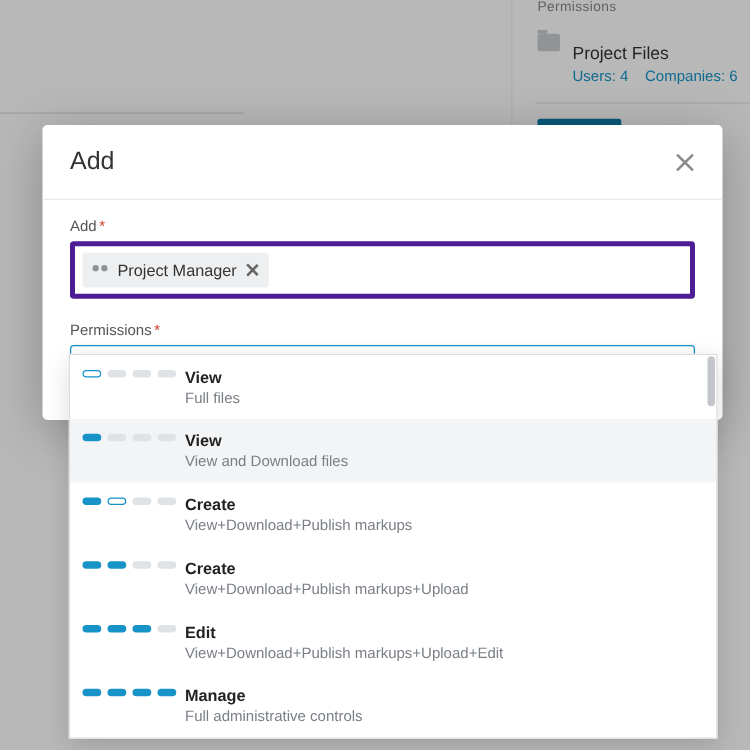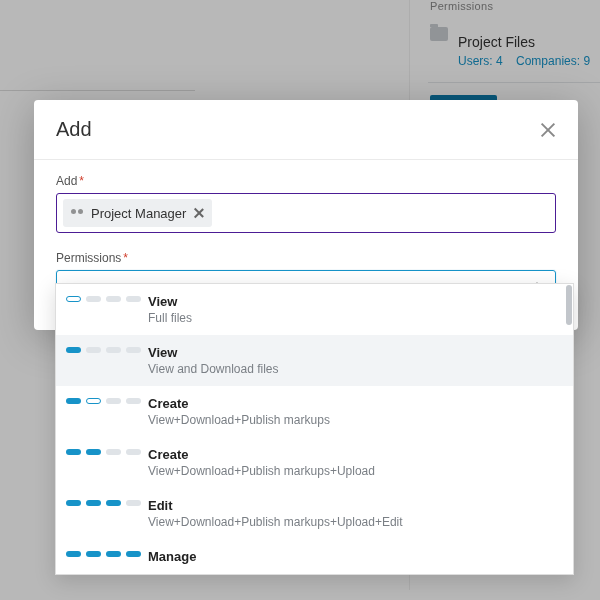--- a/index.html
+++ b/index.html
@@ -145,21 +145,21 @@
   .modal-body {
     padding: 14px 22px 22px 22px;
   }
   .field-label {
     font-size: 12px;
     color: #555;
   }
   .req { color: #d03c2a; margin-left: 2px; }
 
   .chip-input {
-    border: 1px solid #4c1d95;
+    border: 4px solid #4c1d95;
     border-radius: 3px;
     padding: 5px 6px;
     margin: 5px 0 18px 0;
     min-height: 28px;
     display: flex;
     flex-wrap: wrap;
     gap: 4px;
   }
   .chip {
     display: inline-flex;
@@ -267,21 +267,21 @@
   </div>
 
   <div class="bg-right">
     <div class="bg-perm-label">Permissions</div>
     <div class="bg-folder">
       <div class="bg-folder-icon"></div>
       <div class="bg-folder-name">Project Files</div>
     </div>
     <div class="bg-counts">
       <span>Users: 4</span>
-      <span>Companies: 9</span>
+      <span>Companies: 6</span>
     </div>
     <div class="bg-hr"></div>
     <div class="bg-add-btn">
       <span class="bg-plus">+</span>
       <span>Add</span>
     </div>
   </div>
 
   <div class="bg-overlay"></div>
 </div>
@@ -379,15 +379,16 @@
     </div>
     <div class="opt">
       <div class="pills">
         <span class="pill p-full"></span>
         <span class="pill p-full"></span>
         <span class="pill p-full"></span>
         <span class="pill p-full"></span>
       </div>
       <div class="opt-text">
         <div class="t1">Manage</div>
+        <div class="t2">Full administrative controls</div>
       </div>
     </div>
   </div>
 
 </body></html>

